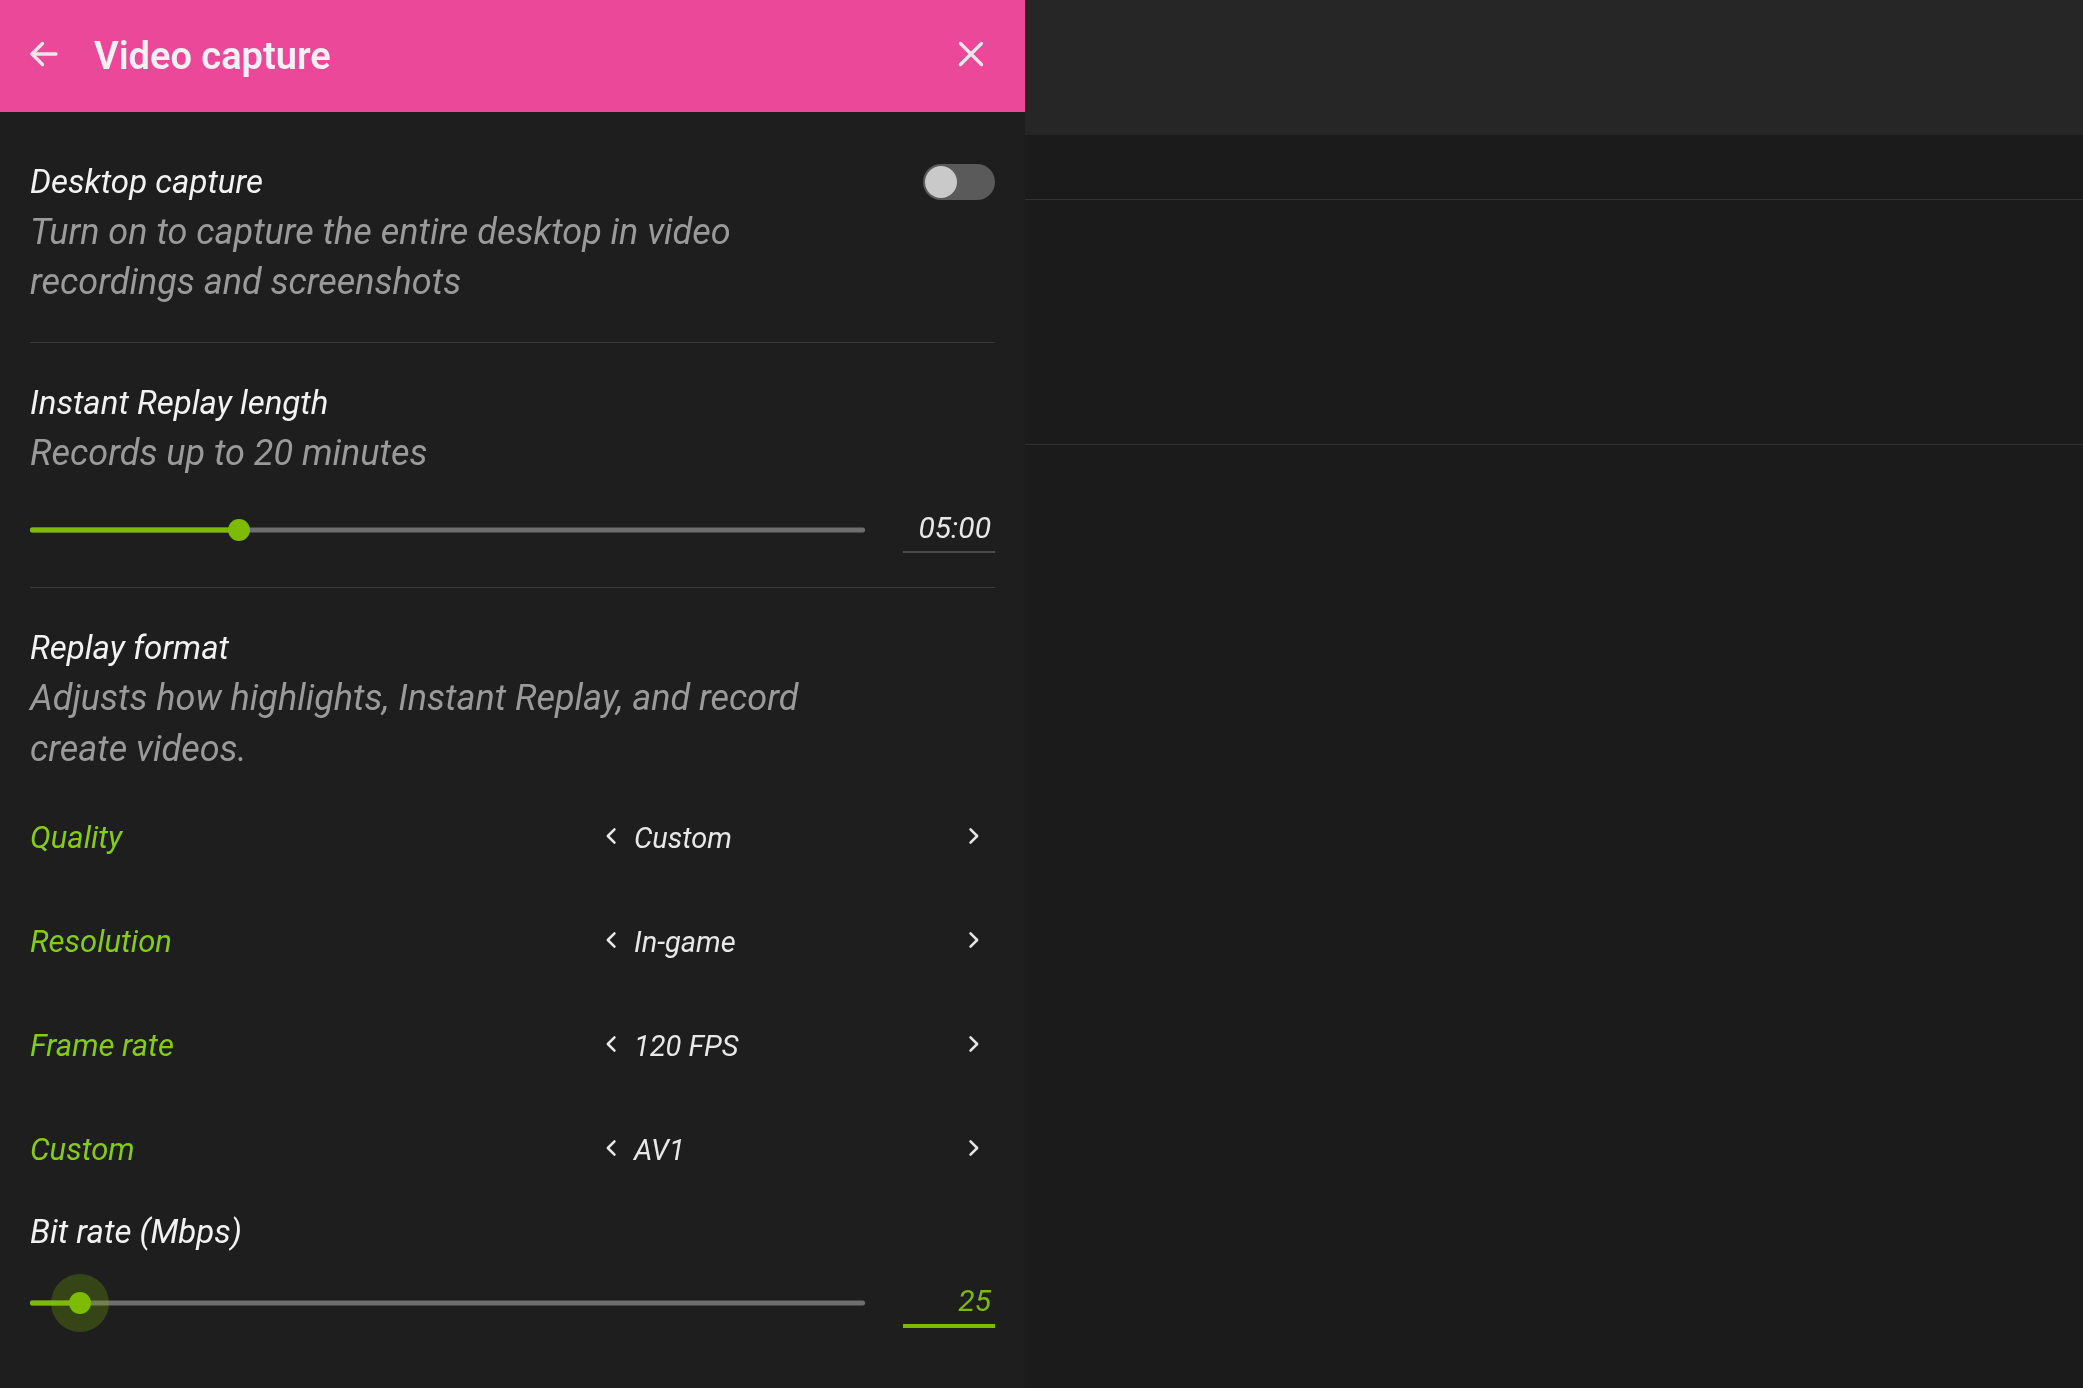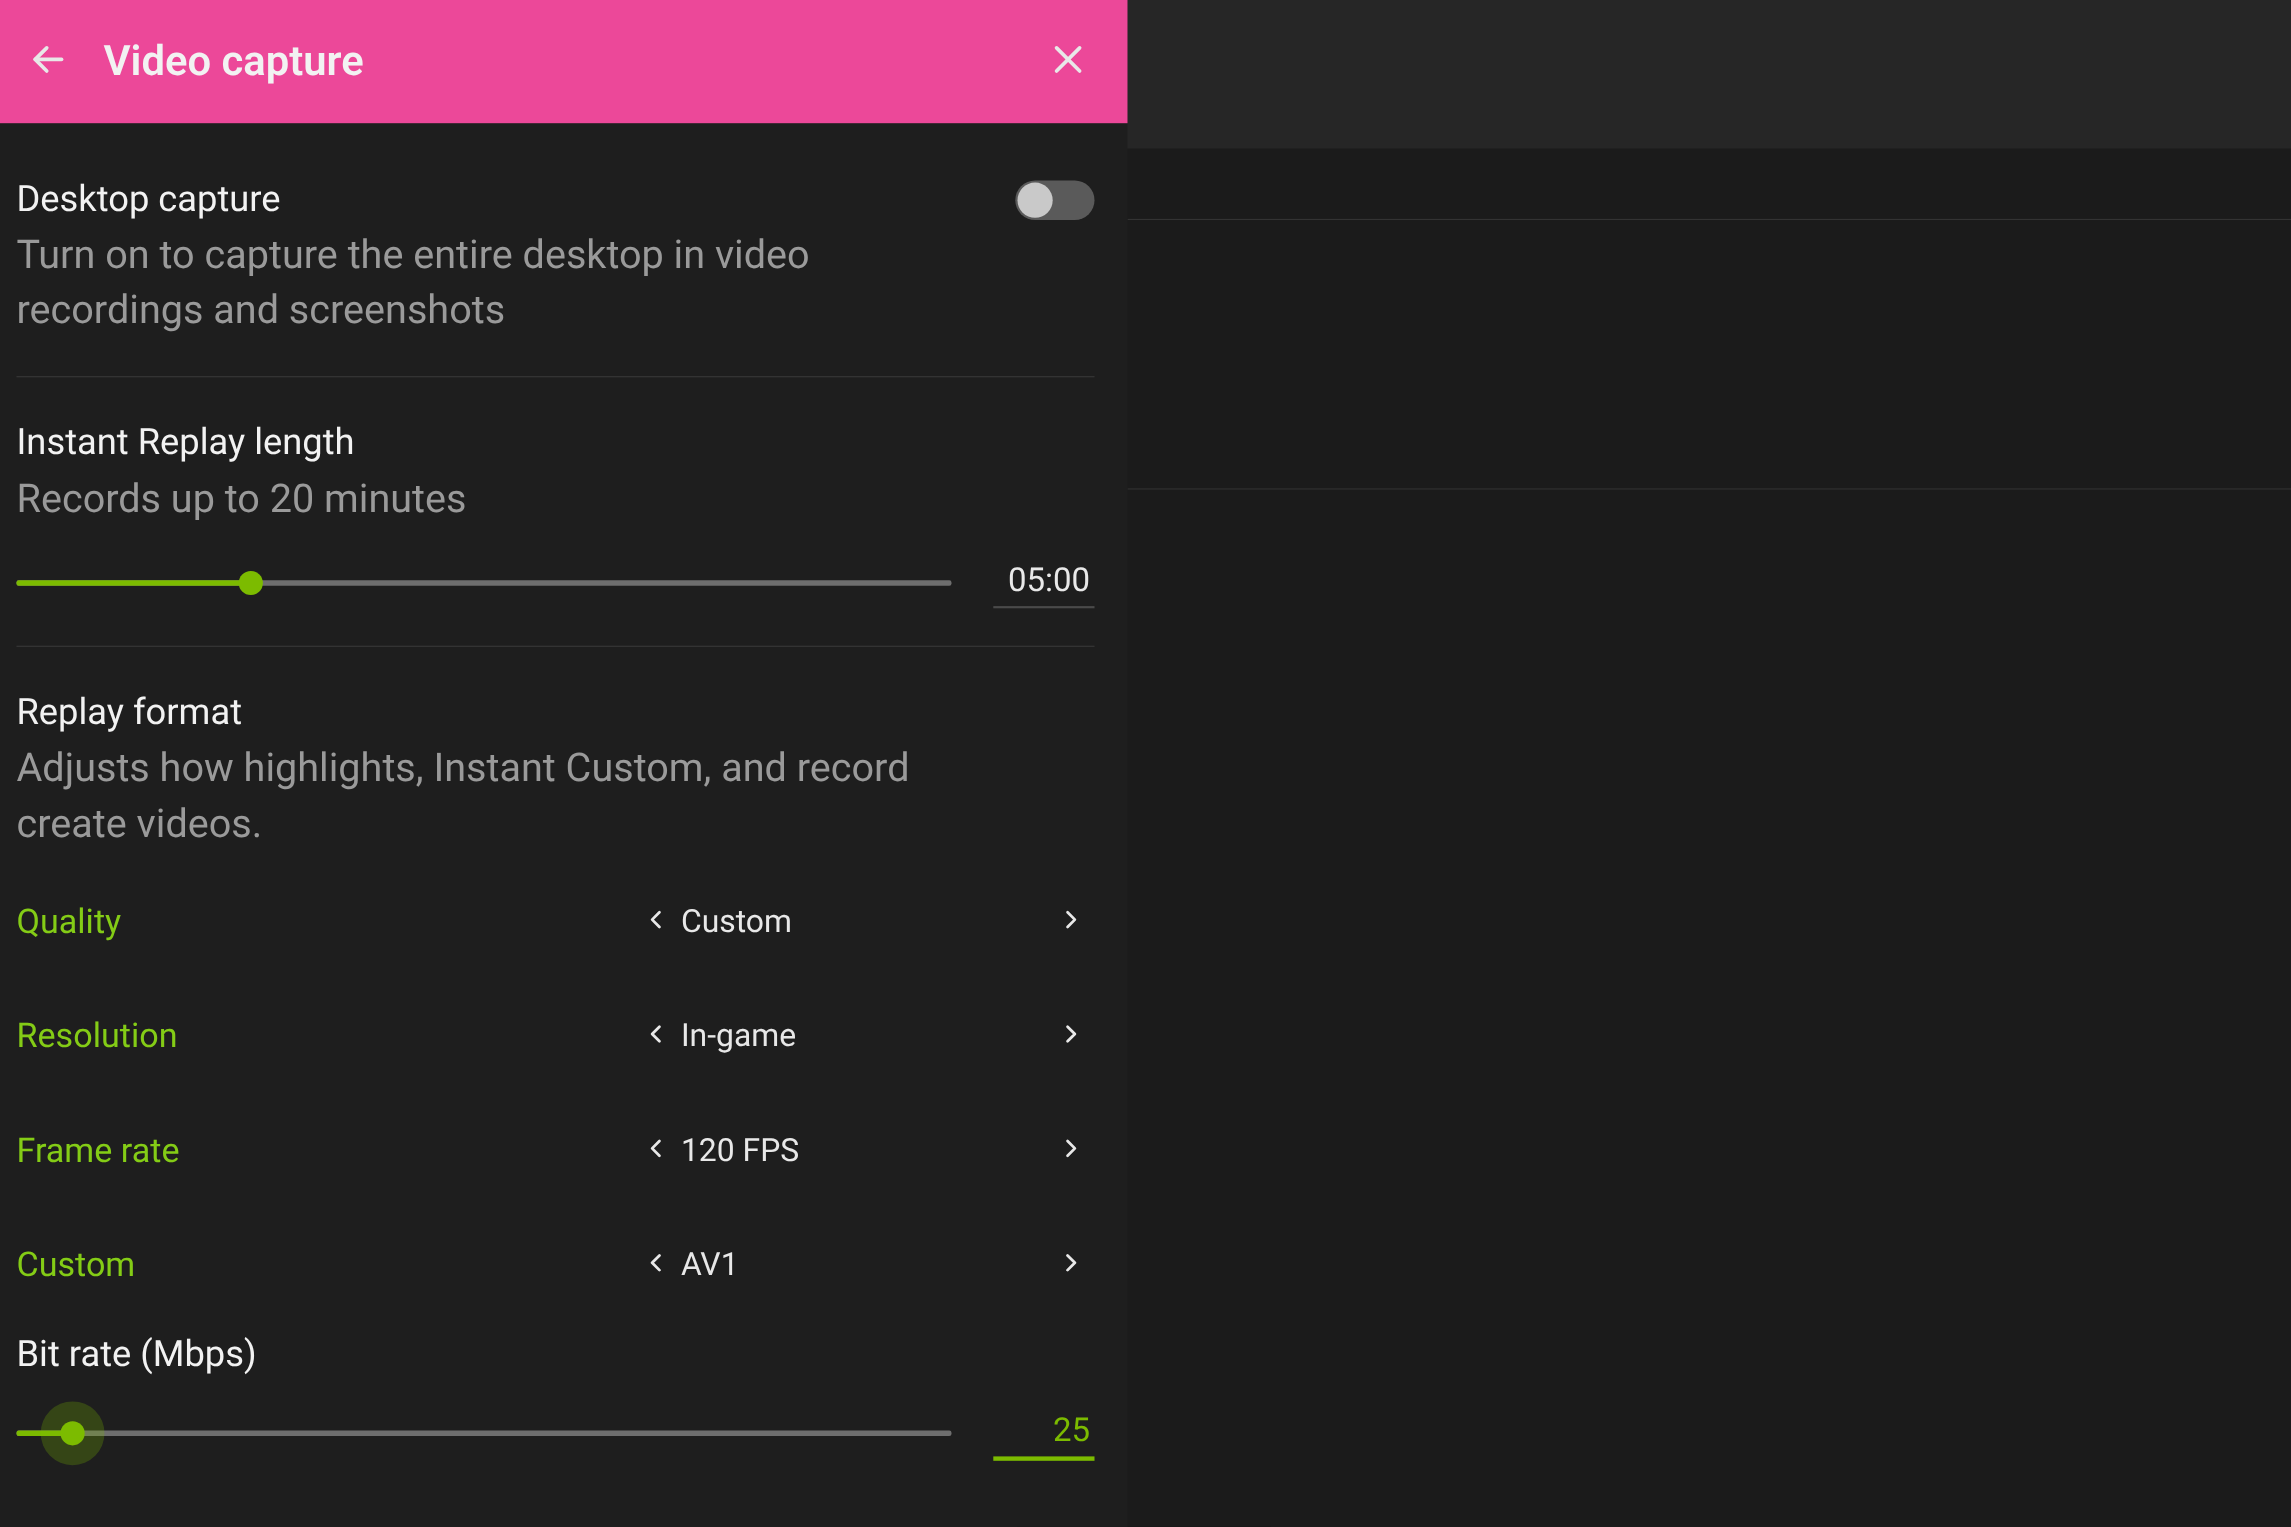--- a/index.html
+++ b/index.html
@@ -54,21 +54,22 @@
   .icon-btn svg { width: 36px; height: 36px; }
   .panel-title {
     font-size: 38px;
     font-weight: 600;
     flex: 1;
     color: #f2f2f2;
   }
   .panel-body {
     flex: 1;
     overflow: hidden;
-    padding: 50px 30px 0 15px;
+    padding: 50px 30px 0 30px;
+    font-style: italic;
   }
   .section {
     padding-bottom: 34px;
   }
   .hr {
     height: 1px;
     background: #3a3a3a;
     margin: 0 0 40px 0;
   }
   .row {
@@ -247,21 +248,21 @@
           <div class="slider-thumb" style="left:25%"></div>
         </div>
         <div class="value-box">05:00</div>
       </div>
     </div>
 
     <div class="hr"></div>
 
     <div class="section" style="padding-bottom:12px">
       <div class="section-title">Replay format</div>
-      <div class="section-desc">Adjusts how highlights, Instant Custom, and record create videos.</div>
+      <div class="section-desc">Adjusts how highlights, Instant Replay, and record create videos.</div>
     </div>
 
     <div id="opt-rows-container">
         <div class="opt-row">
           <div class="opt-label">Quality</div>
           <div class="stepper">
             <div class="chev">
               <span><svg viewBox="0 0 24 24" fill="none" stroke="currentColor" stroke-width="3" stroke-linecap="round" stroke-linejoin="round">
                   <polyline points="15 4 7 12 15 20"></polyline>
                 </svg></span>

